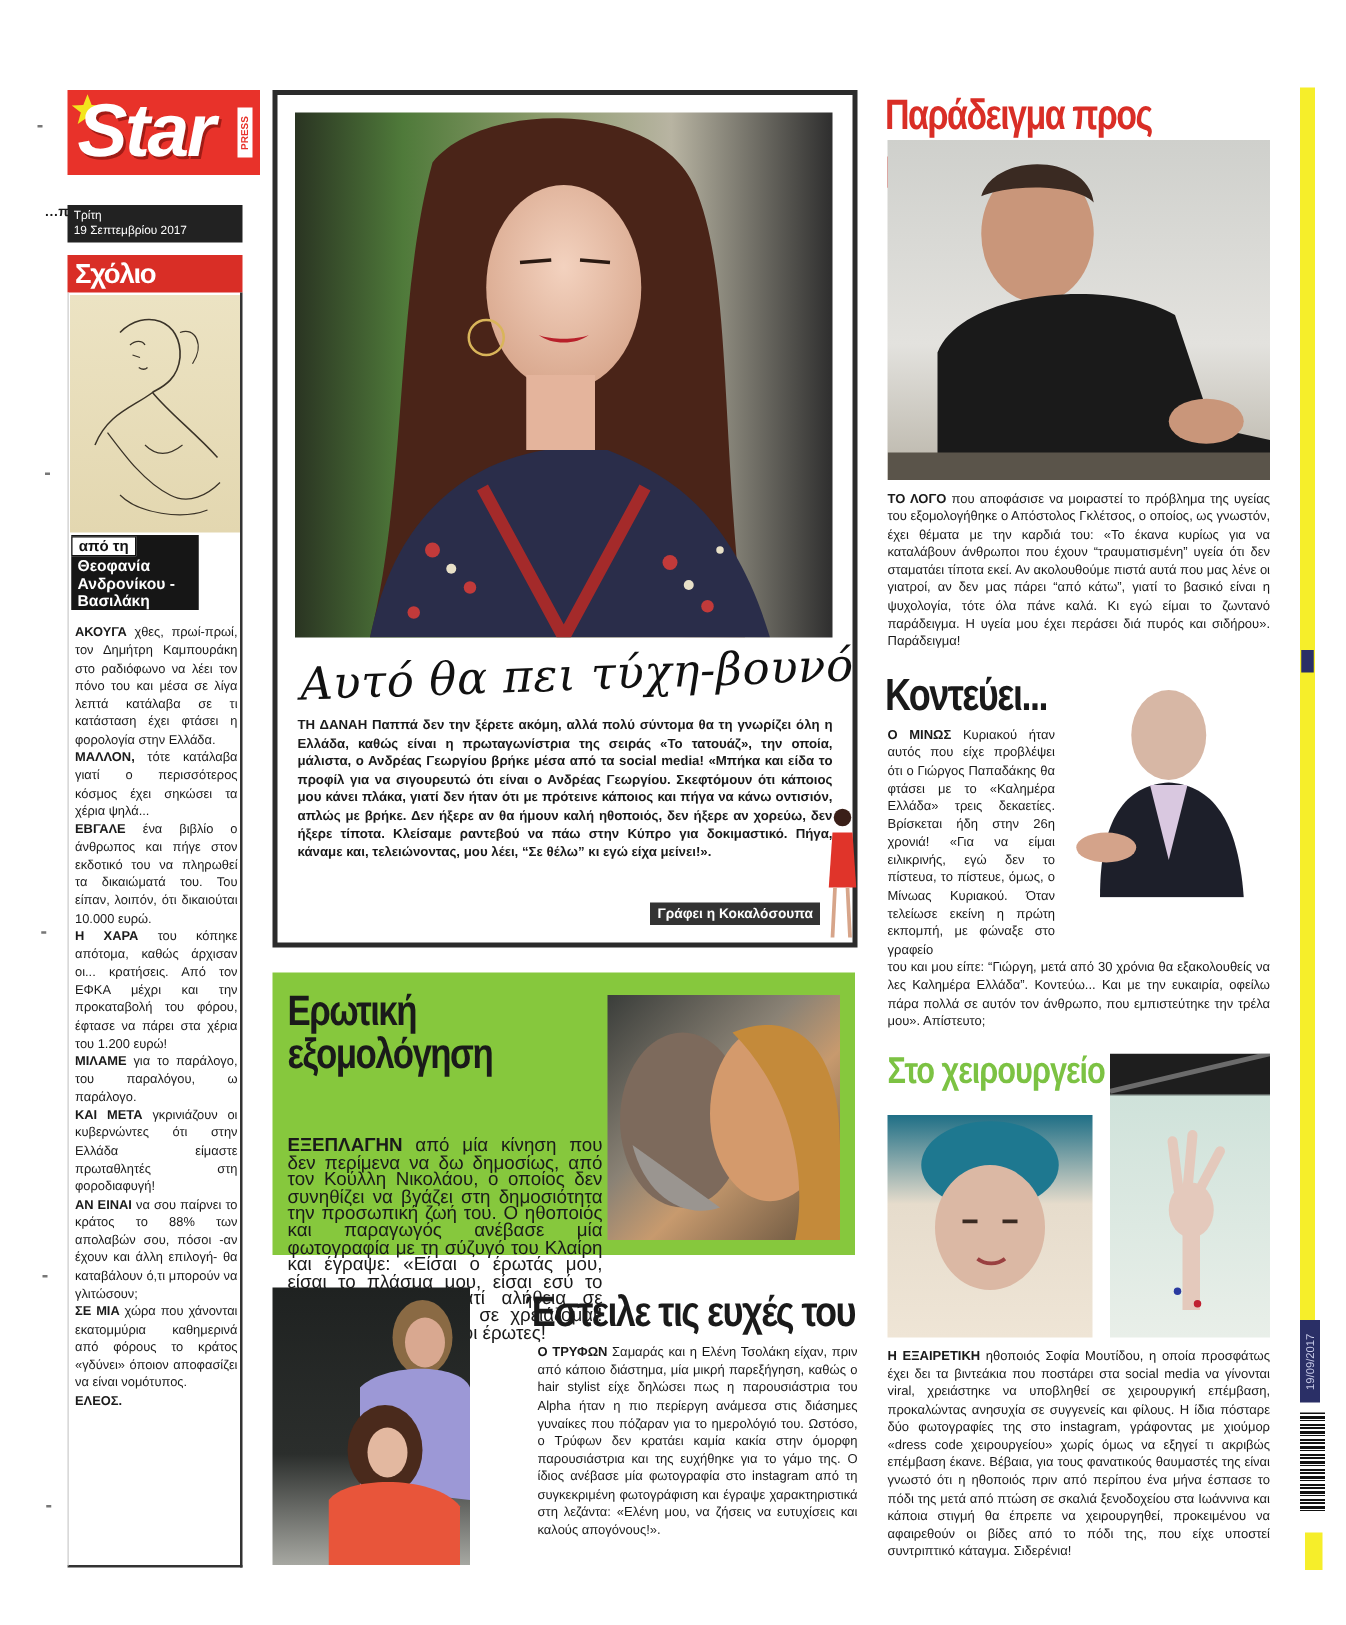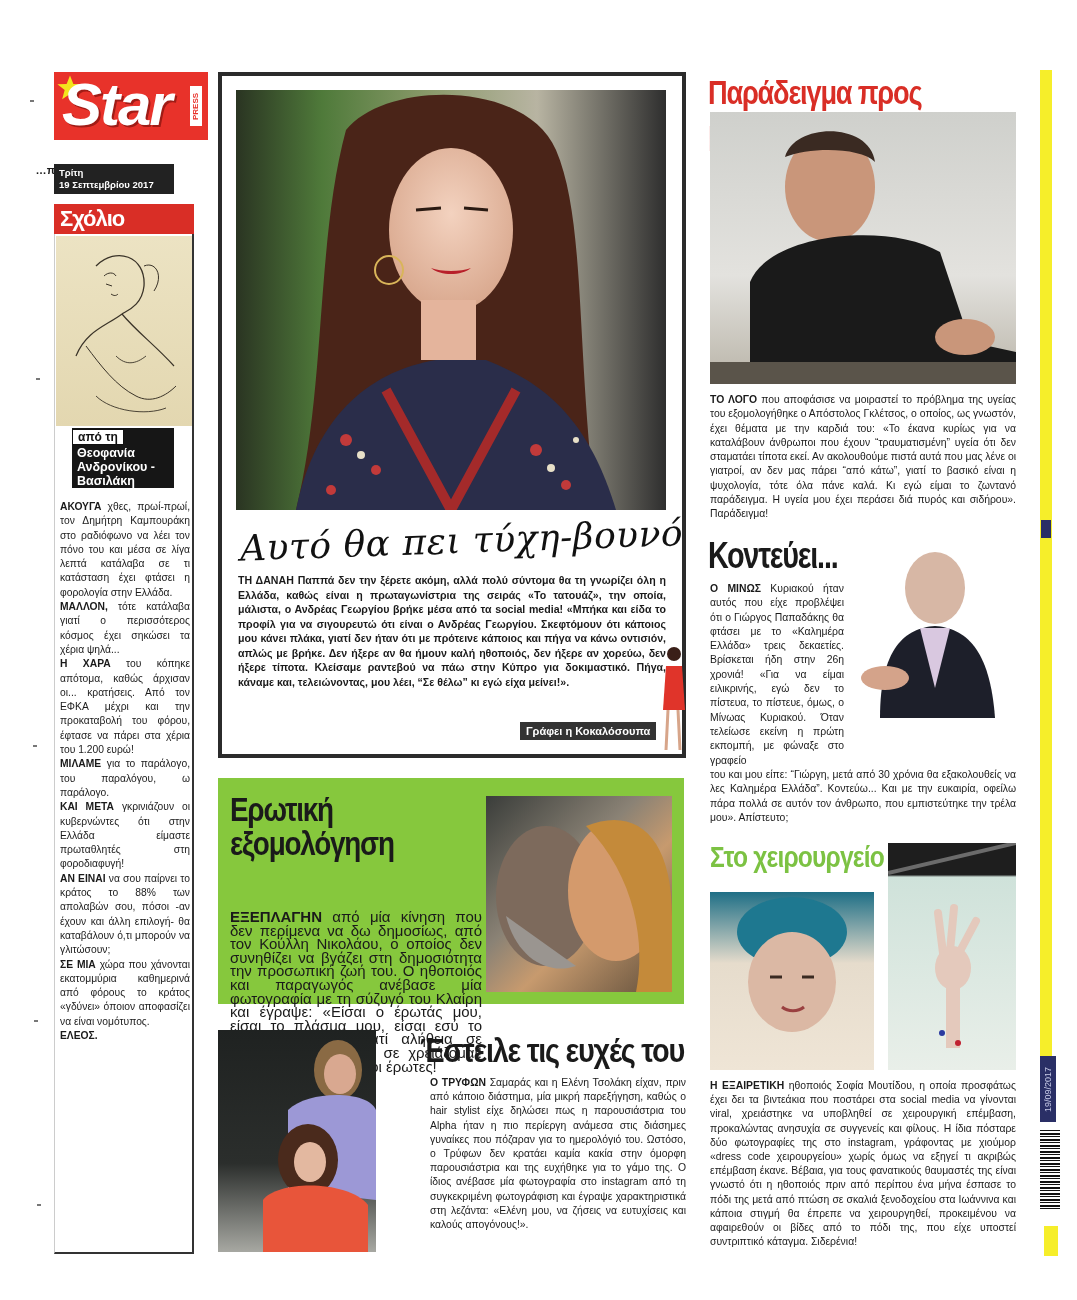--- a/index.html
+++ b/index.html
@@ -7,25 +7,25 @@
   body { position: relative; font-family: "Liberation Sans", sans-serif; color: #1a1a1a; }
 
   .abs { position: absolute; }
 
   
   .logo-box { left: 54px; top: 72px; width: 154px; height: 68px; background: #e8322a; overflow: hidden; }
   .logo-star { position: absolute; left: 2px; top: 2px; width: 28px; height: 28px; }
   .logo-text { position: absolute; left: 8px; top: 0px; font-family: "Liberation Sans", sans-serif; font-weight: 900; font-style: italic; font-size: 60px; color: #fff; letter-spacing: -2px; line-height: 66px; text-shadow: 2px 2px 0 #a01c16; }
   .logo-press { position: absolute; right: 6px; top: 14px; width: 12px; height: 40px; background: #fff; color: #e8322a; font-size: 8px; font-weight: 900; writing-mode: vertical-rl; transform: rotate(180deg); text-align: center; line-height: 12px; }
   .tagline { left: 36px; top: 146px; font-size: 11px; font-weight: 700; letter-spacing: 0.5px; margin-top: 18px; }
-  .date-box { left: 54px; top: 164px; width: 120px; height: 30px; background: #222; color: #fff; font-size: 9.5px; font-weight: 700; padding: 3px 5px; line-height: 12px; }
+  .date-box { left: 54px; top: 164px; width: 140px; height: 30px; background: #222; color: #fff; font-size: 9.5px; font-weight: 400; padding: 3px 5px; line-height: 12px; }
   .comment-head { left: 54px; top: 204px; width: 140px; height: 30px; background: #d92e26; color: #ffffff; font-size: 22px; font-weight: 900; padding-left: 6px; line-height: 30px; letter-spacing: -1px; transform-origin: left; }
   .left-column-frame { left: 54px; top: 234px; width: 140px; height: 1020px; border-right: 2px solid #333; border-bottom: 2px solid #333; border-left: 1px solid #ccc; }
   .sketch { left: 56px; top: 236px; width: 136px; height: 190px; background: linear-gradient(180deg,#ece3c3,#e3d7b0); overflow: hidden; }
-  .author-box { left: 72px; top: 428px; width: 102px; height: 60px; background: #161616; color: #fff; font-size: 12.5px; font-weight: 700; line-height: 14px; padding: 2px 5px; }
+  .author-box { left: 57px; top: 428px; width: 102px; height: 60px; background: #161616; color: #fff; font-size: 12.5px; font-weight: 700; line-height: 14px; padding: 2px 5px; }
   .author-box .by { color: #111; background: #fff; display: inline-block; margin: -2px 0 1px -5px; padding: 0 5px; font-size: 12px; border: 1px solid #111; }
   .left-text { left: 60px; top: 500px; width: 130px; font-size: 10.3px; line-height: 14.3px; text-align: justify; hyphens: auto; }
   .left-text p { margin: 0; }
   .left-text b { font-weight: 700; }
 
   
   .main-frame { left: 218px; top: 72px; width: 468px; height: 686px; border: 4px solid #2b2b2b; background: #fff; }
   .main-photo { left: 236px; top: 90px; width: 430px; height: 420px; overflow: hidden; background: linear-gradient(90deg, #2a3422 0%, #4f7a3a 20%, #8a9a6a 45%, #b8b4a2 70%, #2e2e2e 100%); }
   .script-title { left: 240px; top: 520px; font-family: "DejaVu Serif", serif; font-style: italic; font-size: 36px; color: #111; letter-spacing: 0.5px; transform: rotate(-2deg); }
   .main-text { left: 238px; top: 573px; width: 428px; font-size: 10.6px; line-height: 14.5px; font-weight: 700; text-align: justify; }
@@ -100,20 +100,21 @@
     <path d="M88 30 C100 25, 108 40, 98 55" stroke="#3a3328" stroke-width="1" fill="none"></path>
   </svg>
 </div>
 <div class="abs author-box">
   <span class="by">από τη</span>
   <div>Θεοφανία Ανδρονίκου - Βασιλάκη</div>
 </div>
 <div class="abs left-text">
   <p><b>ΑΚΟΥΓΑ</b><span> χθες, πρωί-πρωί, τον Δημήτρη Καμπουράκη στο ραδιόφωνο να λέει τον πόνο του και μέσα σε λίγα λεπτά κατάλαβα σε τι κατάσταση έχει φτάσει η φορολογία στην Ελλάδα.</span></p>
   <p><b>ΜΑΛΛΟΝ,</b><span> τότε κατάλαβα γιατί ο περισσότερος κόσμος έχει σηκώσει τα χέρια ψηλά...</span></p>
+  <p><b>ΕΒΓΑΛΕ</b><span> ένα βιβλίο ο άνθρωπος και πήγε στον εκδοτικό του να πληρωθεί τα δικαιώματά του. Του είπαν, λοιπόν, ότι δικαιούται 10.000 ευρώ.</span></p>
   <p><b>Η ΧΑΡΑ</b><span> του κόπηκε απότομα, καθώς άρχισαν οι... κρατήσεις. Από τον ΕΦΚΑ μέχρι και την προκαταβολή του φόρου, έφτασε να πάρει στα χέρια του 1.200 ευρώ!</span></p>
   <p><b>ΜΙΛΑΜΕ</b><span> για το παράλογο, του παραλόγου, ω παράλογο.</span></p>
   <p><b>ΚΑΙ ΜΕΤΑ</b><span> γκρινιάζουν οι κυβερνώντες ότι στην Ελλάδα είμαστε πρωταθλητές στη φοροδιαφυγή!</span></p>
   <p><b>ΑΝ ΕΙΝΑΙ</b><span> να σου παίρνει το κράτος το 88% των απολαβών σου, πόσοι -αν έχουν και άλλη επιλογή- θα καταβάλουν ό,τι μπορούν να γλιτώσουν;</span></p>
   <p><b>ΣΕ ΜΙΑ</b><span> χώρα που χάνονται εκατομμύρια καθημερινά από φόρους το κράτος «γδύνει» όποιον αποφασίζει να είναι νομότυπος.</span></p>
   <p><b>ΕΛΕΟΣ.</b><span></span></p>
 </div>
 
 <div class="abs main-frame"></div>
 <div class="abs main-photo">

